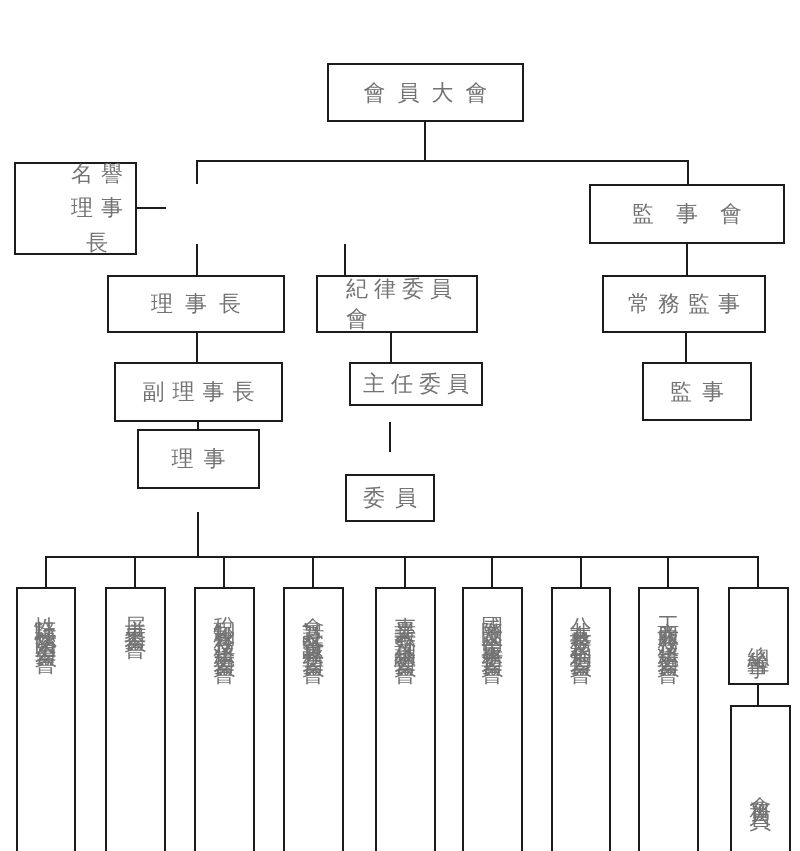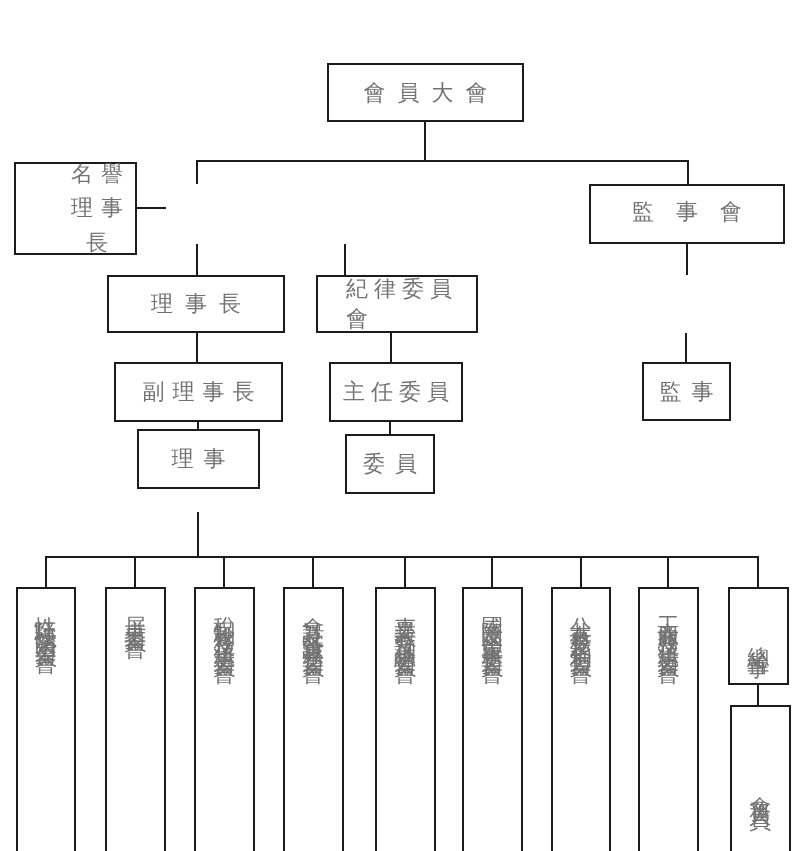--- a/index.html
+++ b/index.html
@@ -71,45 +71,48 @@
   <div class="line" style="left:757px;top:648px;width:2px;height:20px;"></div>
 
   <div class="box" style="left:327px;top:26px;width:197px;height:59px;">
     <span class="ls12">會員大會</span>
   </div>
 
   <div class="box" style="left:14px;top:125px;width:123px;height:93px;padding-left:43px;">
     <span class="two-line ls8">名譽
 理事長</span>
   </div>
-  <div class="box" style="left:589px;top:147px;width:196px;height:60px;font-family:Liberation Mono, monospace;">
+  <div class="box" style="left:589px;top:147px;width:196px;height:60px;">
     <span class="ls22">監事會</span>
   </div>
 
   <div class="box" style="left:107px;top:238px;width:178px;height:58px;">
     <span class="ls12">理事長</span>
   </div>
   <div class="box" style="left:316px;top:238px;width:162px;height:58px;padding-left:28px;">
     <span class="ls6">紀律委員會</span>
   </div>
+  <div class="box" style="left:602px;top:238px;width:164px;height:58px;">
+    <span class="ls8">常務監事</span>
+  </div>
 
   <div class="box" style="left:114px;top:325px;width:169px;height:60px;font-family:Liberation Serif, serif;">
     <span class="ls8">副理事長</span>
   </div>
-  <div class="box" style="left:329px;top:325px;width:134px;height:60px;">
+  <div class="box" style="left:349px;top:325px;width:134px;height:44px;">
     <span class="ls6">主任委員</span>
   </div>
-  <div class="box" style="left:642px;top:325px;width:89px;height:59px;">
+  <div class="box" style="left:642px;top:325px;width:110px;height:59px;">
     <span class="ls10">監事</span>
   </div>
 
   <div class="box" style="left:137px;top:392px;width:123px;height:60px;">
     <span class="ls10">理事</span>
   </div>
-  <div class="box" style="left:345px;top:397px;width:90px;height:60px;text-align:center;">
+  <div class="box" style="left:345px;top:437px;width:90px;height:48px;text-align:center;">
     <span class="ls10">委員</span>
   </div>
 
   <div class="box vbox" style="left:16px;top:550px;width:60px;height:284px;">
     <span>性騷擾防治委員會</span>
   </div>
   <div class="box vbox" style="left:105px;top:550px;width:61px;height:284px;">
     <span>屏東委員會</span>
   </div>
   <div class="box vbox" style="left:194px;top:550px;width:61px;height:284px;">

